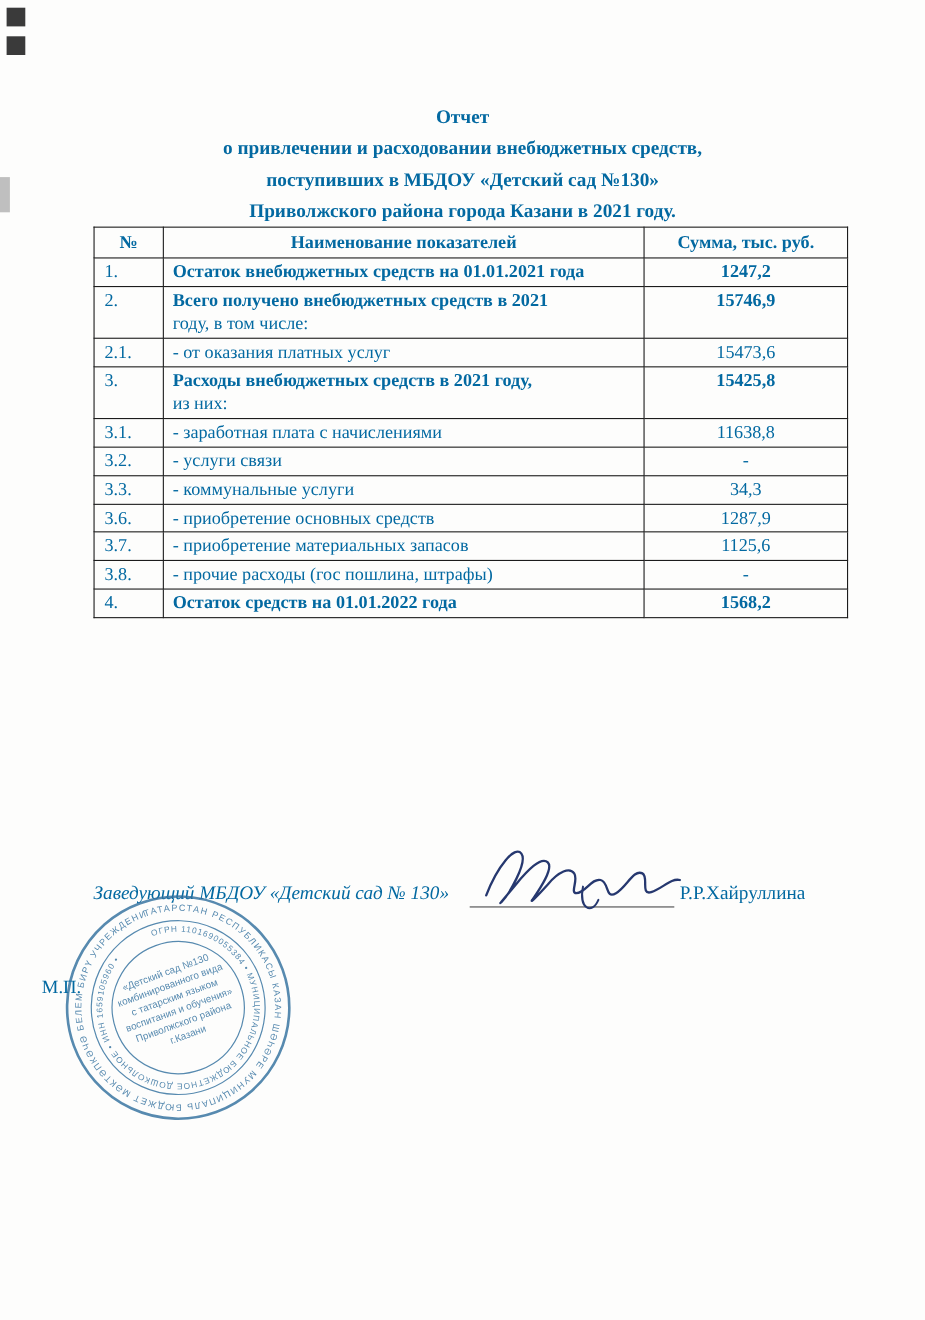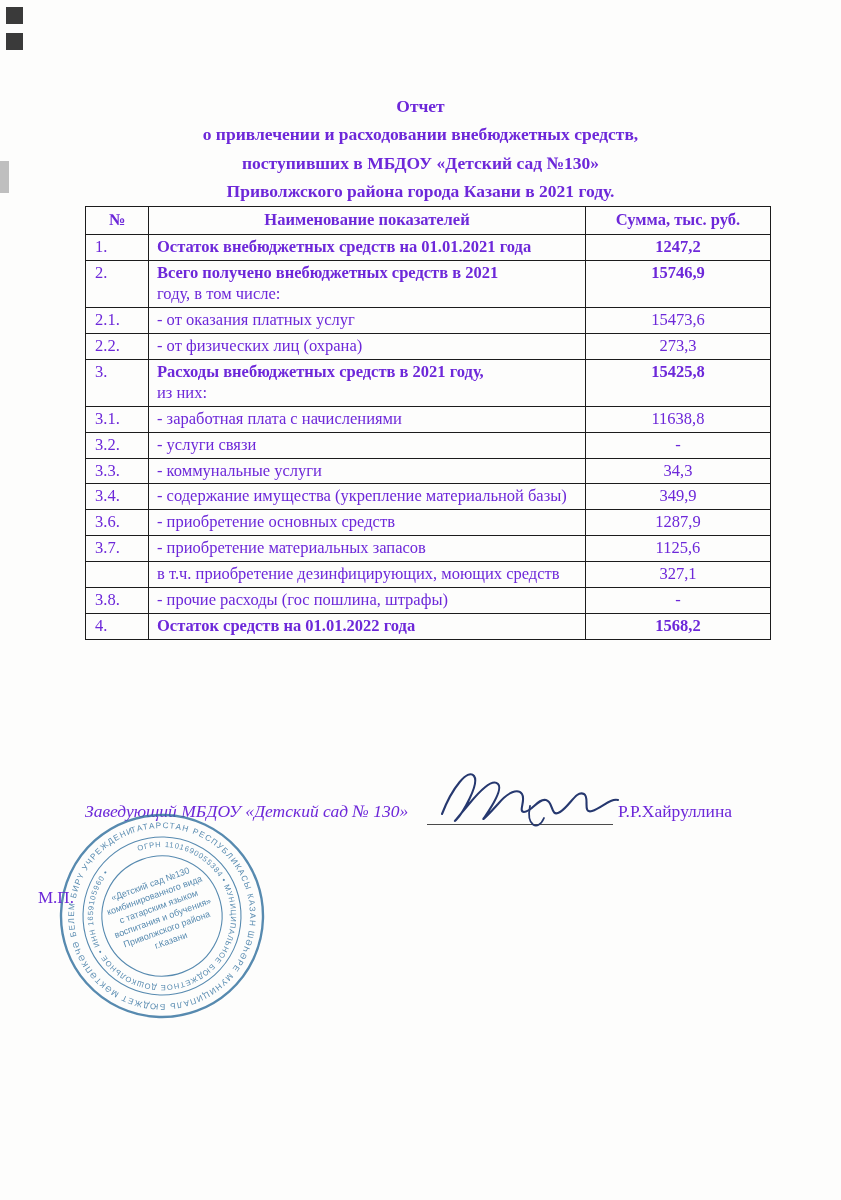--- a/index.html
+++ b/index.html
@@ -1,18 +1,18 @@
 <!DOCTYPE html>
 <html><head>
 <meta charset="utf-8">
 <style>
   html,body{margin:0;padding:0;background:#ffffff;}
   .page{
     position:relative;width:841px;height:1200px;margin:0 auto;
-    background:#fdfdfc;color:#6d28d9;overflow:hidden;
+    background:#fdfdfc;color:#0369a1;overflow:hidden;
     font-family:"Liberation Serif", serif;
   }
   
   .artifact{position:absolute;background:#3a3a3a;}
   .artifact.faint{background:#8d8d8d;opacity:.55;}
 
   
   .title-block{
     position:absolute;left:0;right:0;top:92px;text-align:center;
     font-weight:bold;font-size:17.5px;line-height:1.62;
@@ -81,63 +81,48 @@
           <td class="c-num">2.</td>
           <td class="c-name"><b>Всего получено внебюджетных средств в 2021</b><br>году, в том числе:</td>
           <td class="c-val bold">15746,9</td>
         </tr>
         <tr>
           <td class="c-num">2.1.</td>
           <td class="c-name">- от оказания платных услуг</td>
           <td class="c-val">15473,6</td>
         </tr>
         <tr>
-          <td class="c-num">2.2.</td>
-          <td class="c-name">- от физических лиц  (охрана)</td>
-          <td class="c-val">273,3</td>
-        </tr>
-        <tr>
           <td class="c-num">3.</td>
           <td class="c-name"><b>Расходы внебюджетных средств в 2021 году,</b><br>из них:</td>
           <td class="c-val bold">15425,8</td>
         </tr>
         <tr>
           <td class="c-num">3.1.</td>
           <td class="c-name">- заработная плата с начислениями</td>
           <td class="c-val">11638,8</td>
         </tr>
         <tr>
           <td class="c-num">3.2.</td>
           <td class="c-name">- услуги связи</td>
           <td class="c-val">-</td>
         </tr>
         <tr>
           <td class="c-num">3.3.</td>
           <td class="c-name">- коммунальные услуги</td>
           <td class="c-val">34,3</td>
         </tr>
         <tr>
-          <td class="c-num">3.4.</td>
-          <td class="c-name">- содержание имущества (укрепление материальной базы)</td>
-          <td class="c-val">349,9</td>
-        </tr>
-        <tr>
           <td class="c-num">3.6.</td>
           <td class="c-name">- приобретение основных средств</td>
           <td class="c-val">1287,9</td>
         </tr>
         <tr>
           <td class="c-num">3.7.</td>
           <td class="c-name">- приобретение материальных запасов</td>
           <td class="c-val">1125,6</td>
-        </tr>
-        <tr>
-          <td class="c-num"></td>
-          <td class="c-name">в т.ч. приобретение дезинфицирующих, моющих средств</td>
-          <td class="c-val">327,1</td>
         </tr>
         <tr>
           <td class="c-num">3.8.</td>
           <td class="c-name">- прочие расходы (гос пошлина, штрафы)</td>
           <td class="c-val">-</td>
         </tr>
         <tr>
           <td class="c-num">4.</td>
           <td class="c-name"><b>Остаток средств на 01.01.2022 года</b></td>
           <td class="c-val bold">1568,2</td>

